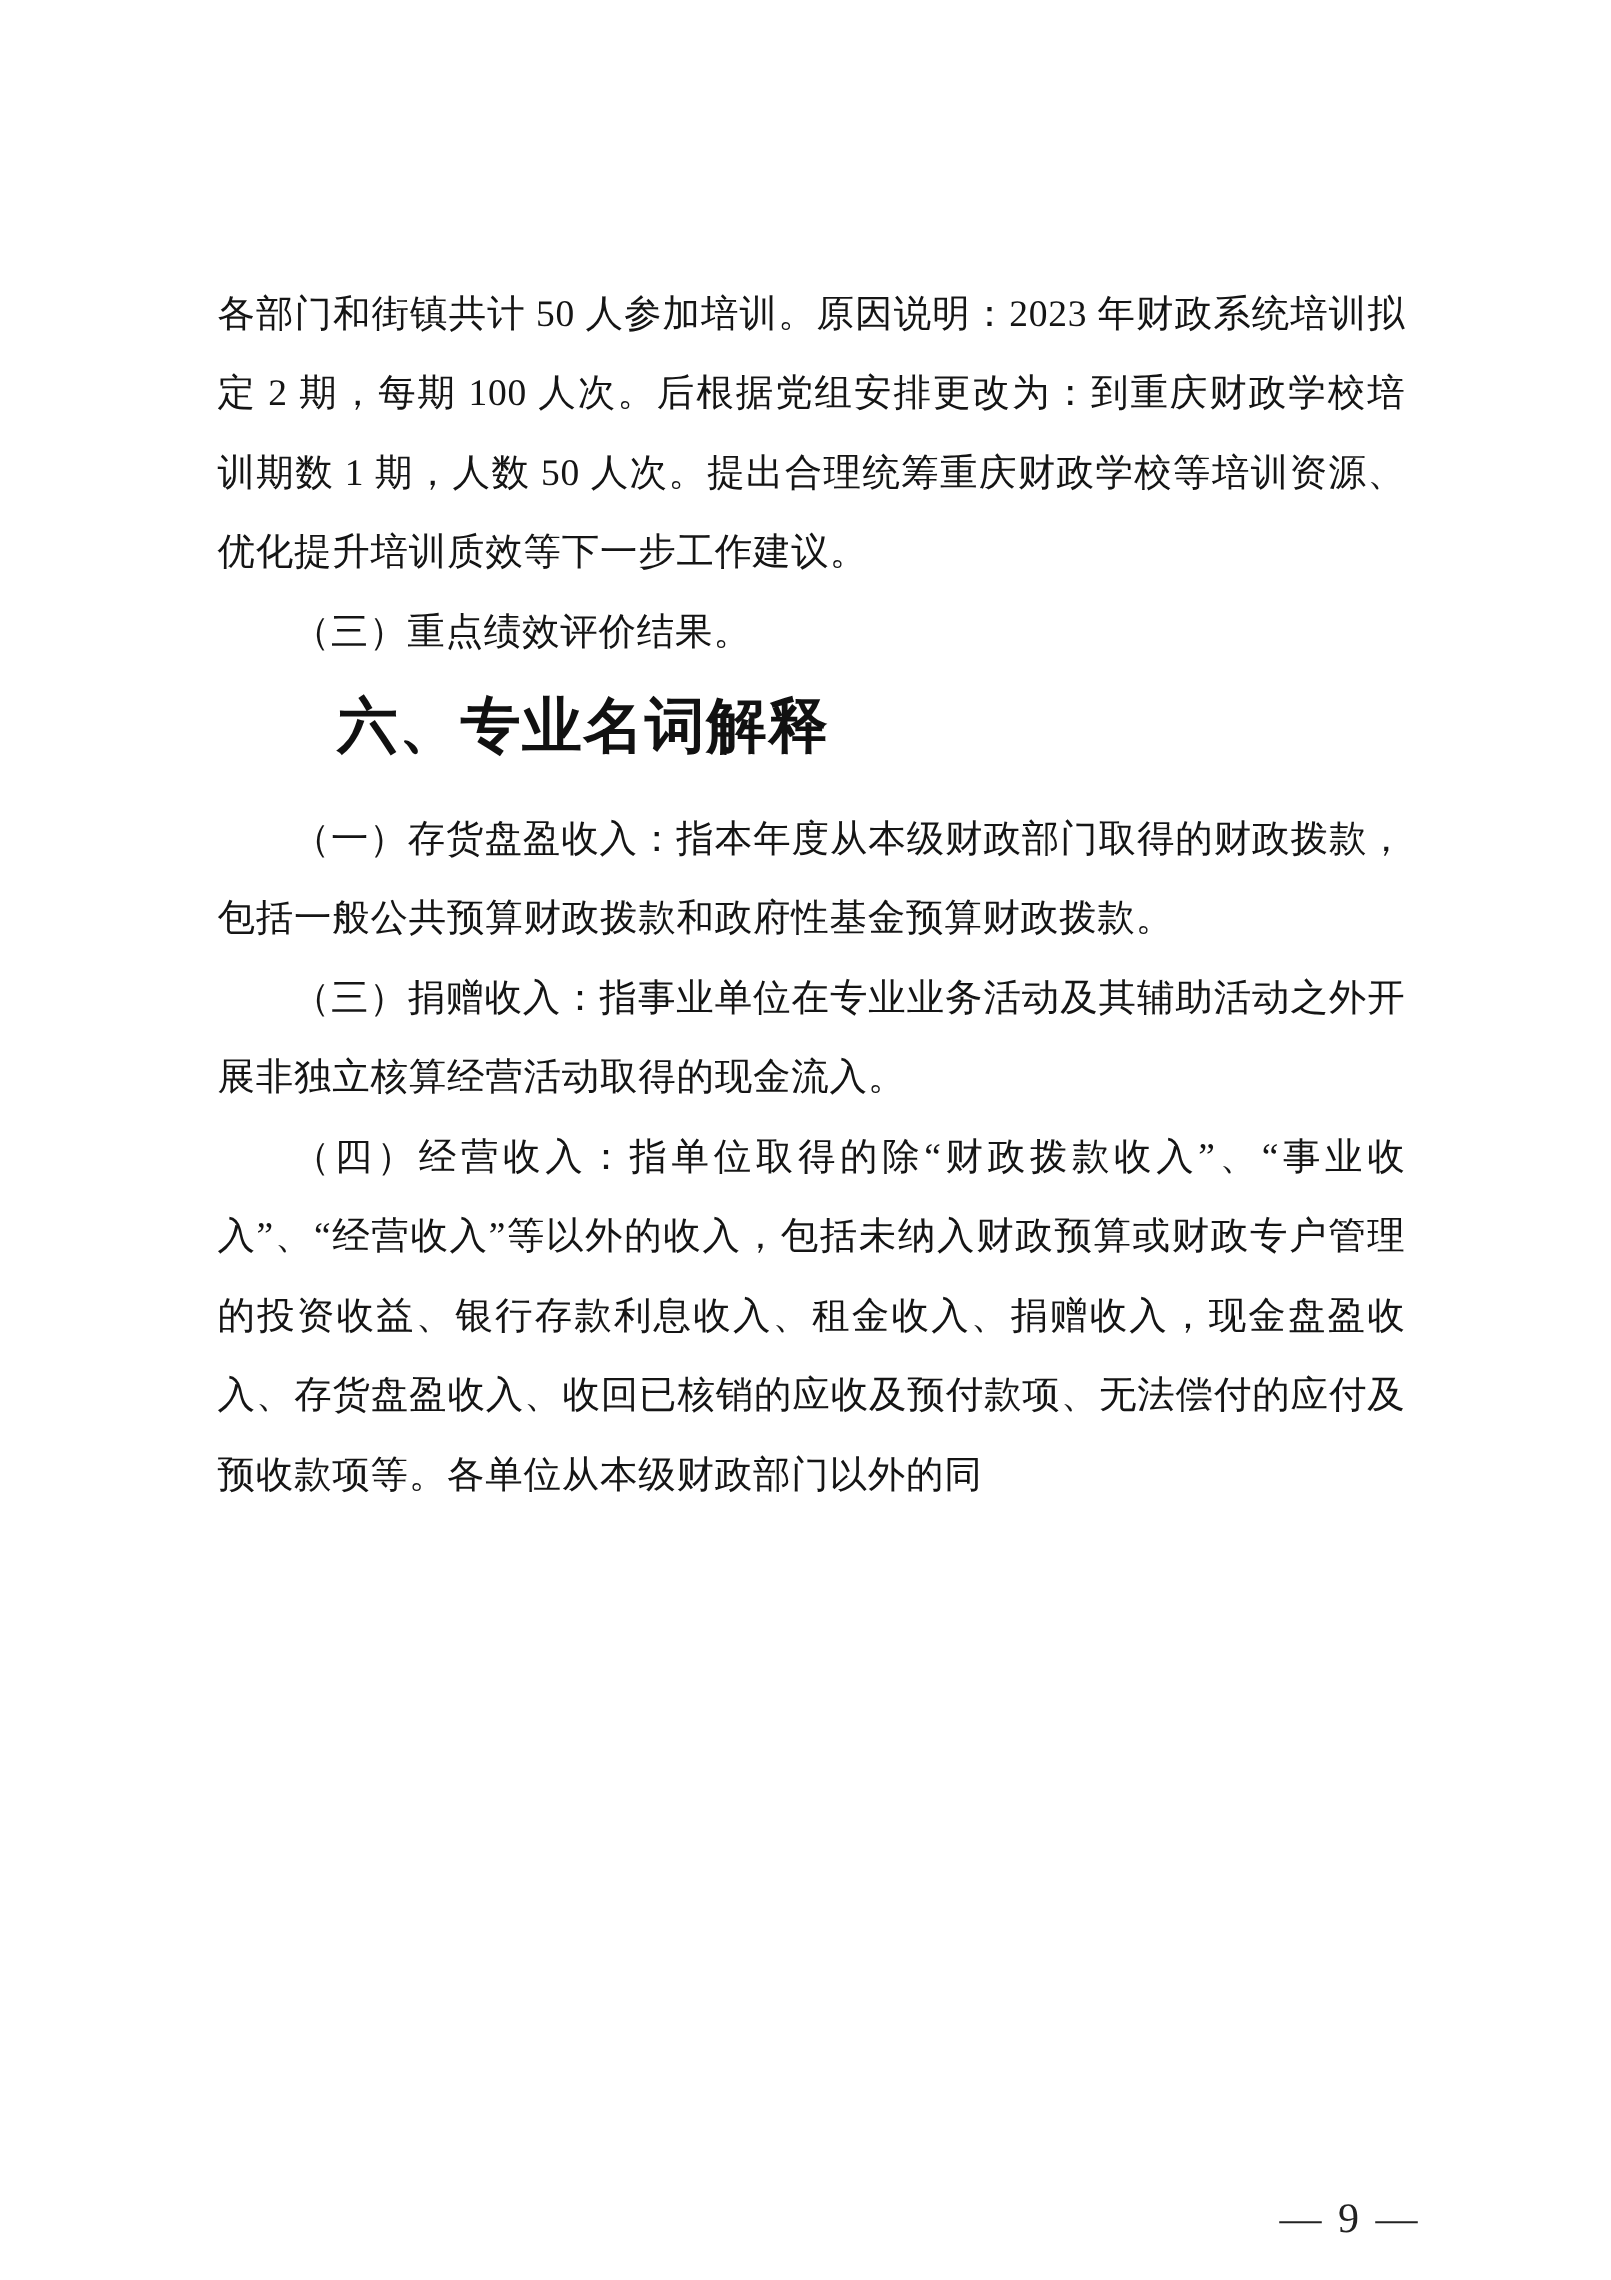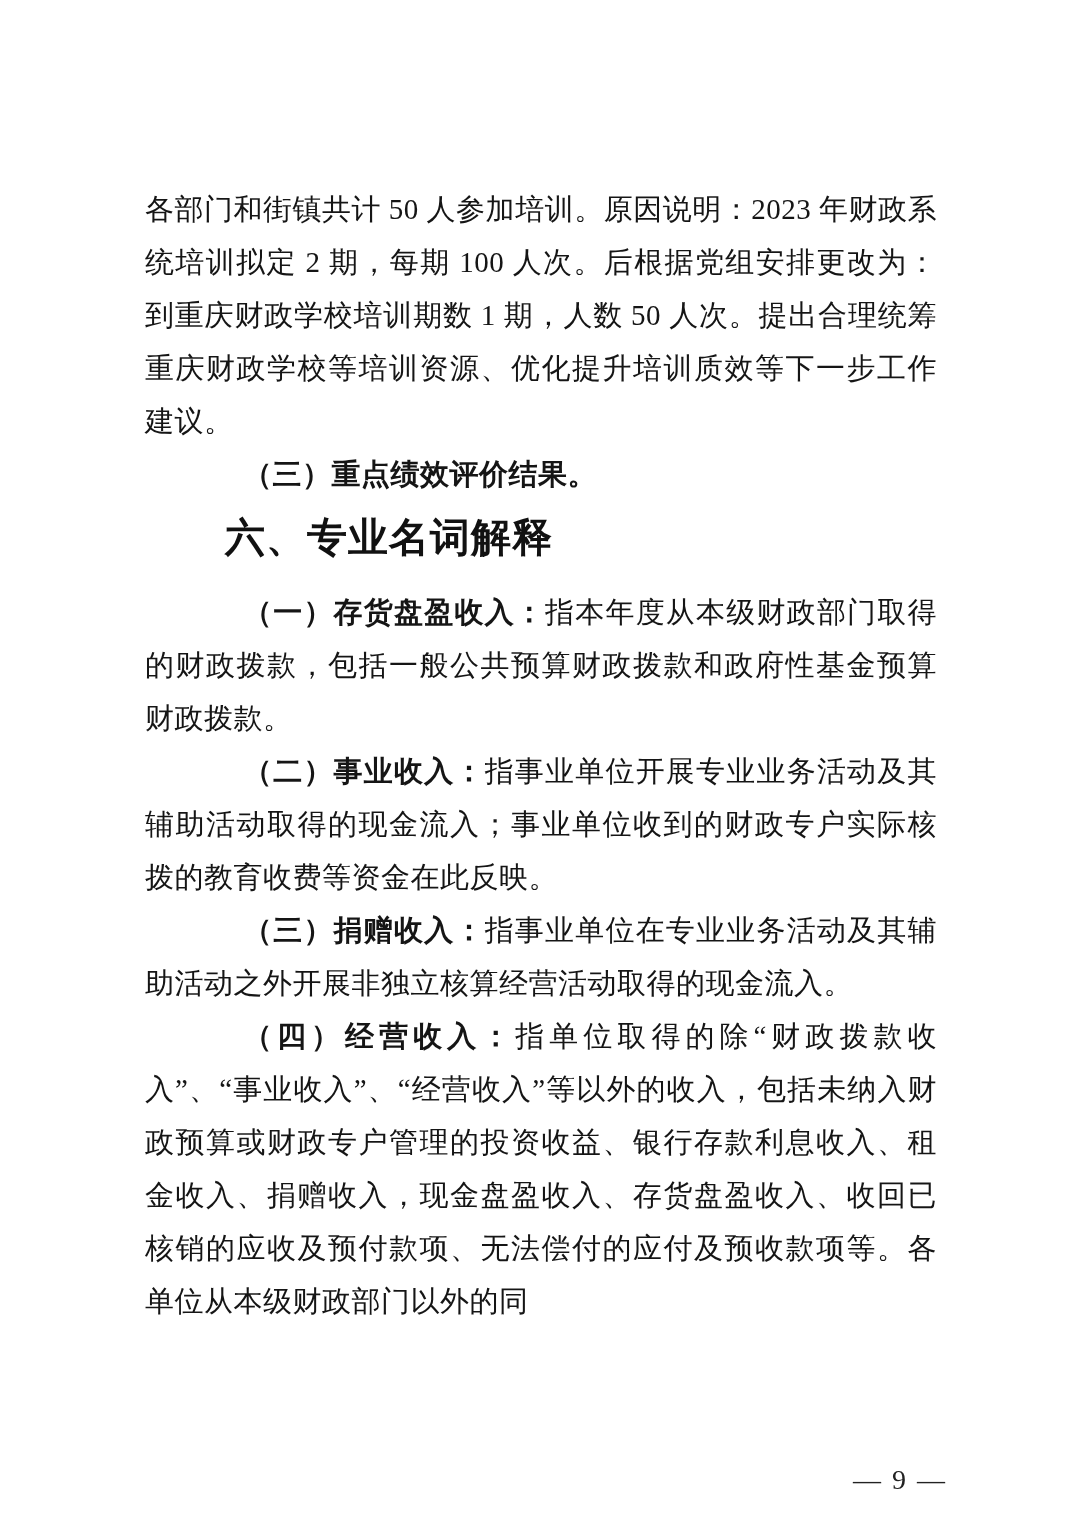--- a/index.html
+++ b/index.html
@@ -12,30 +12,30 @@
     color: #1a1a1a;
     overflow: hidden;
   }
   .doc {
     position: absolute;
     top: 183px;
     left: 145px;
     width: 792px;
   }
   .para {
-    font-size: 29px;
+    font-size: 25px;
     line-height: 53px;
     text-align: justify;
     text-justify: inter-character;
     text-indent: 2em;
     letter-spacing: 0.5px;
     color: #151515;
   }
   .para.no-indent { text-indent: 0; }
-  .para .lead { font-weight: bold; margin-left: 40px; }
+  .para .lead { font-weight: normal; }
   .para .lead:empty { display: none; }
   .section-heading {
     font-family: "Liberation Sans", "DejaVu Sans", sans-serif;
     font-weight: bold;
     font-size: 40px;
     line-height: 53px;
     text-indent: 2em;
     letter-spacing: 1px;
     margin-top: 10px;
     margin-bottom: 22px;
@@ -60,21 +60,20 @@
 
   <p class="para no-indent"><span>各部门和街镇共计 50 人参加培训。原因说明：2023 年财政系统培训拟定 2 期，每期 100 人次。后根据党组安排更改为：到重庆财政学校培训期数 1 期，人数 50 人次。提出合理统筹重庆财政学校等培训资源、优化提升培训质效等下一步工作建议。</span></p>
 
   <p class="para"><span class="lead">（三）重点绩效评价结果。</span><span></span></p>
 
 
   <h2 class="section-heading">六、专业名词解释</h2>
 
   <p class="para"><span class="lead">（一）存货盘盈收入：</span><span>指本年度从本级财政部门取得的财政拨款，包括一般公共预算财政拨款和政府性基金预算财政拨款。</span></p>
 
-  <p class="para"><span class="lead">（二）事业收入：</span><span>指事业单位开展专业业务活动及其辅助活动取得的现金流入；事业单位收到的财政专户实际核拨的教育收费等资金在此反映。</span></p>
 
   <p class="para"><span class="lead">（三）捐赠收入：</span><span>指事业单位在专业业务活动及其辅助活动之外开展非独立核算经营活动取得的现金流入。</span></p>
 
   <p class="para"><span class="lead">（四）经营收入：</span><span>指单位取得的除“财政拨款收入”、“事业收入”、“经营收入”等以外的收入，包括未纳入财政预算或财政专户管理的投资收益、银行存款利息收入、租金收入、捐赠收入，现金盘盈收入、存货盘盈收入、收回已核销的应收及预付款项、无法偿付的应付及预收款项等。各单位从本级财政部门以外的同</span></p>
 
 </div>
 
 <div class="page-footer">— 9 —</div>
 
 </body></html>

